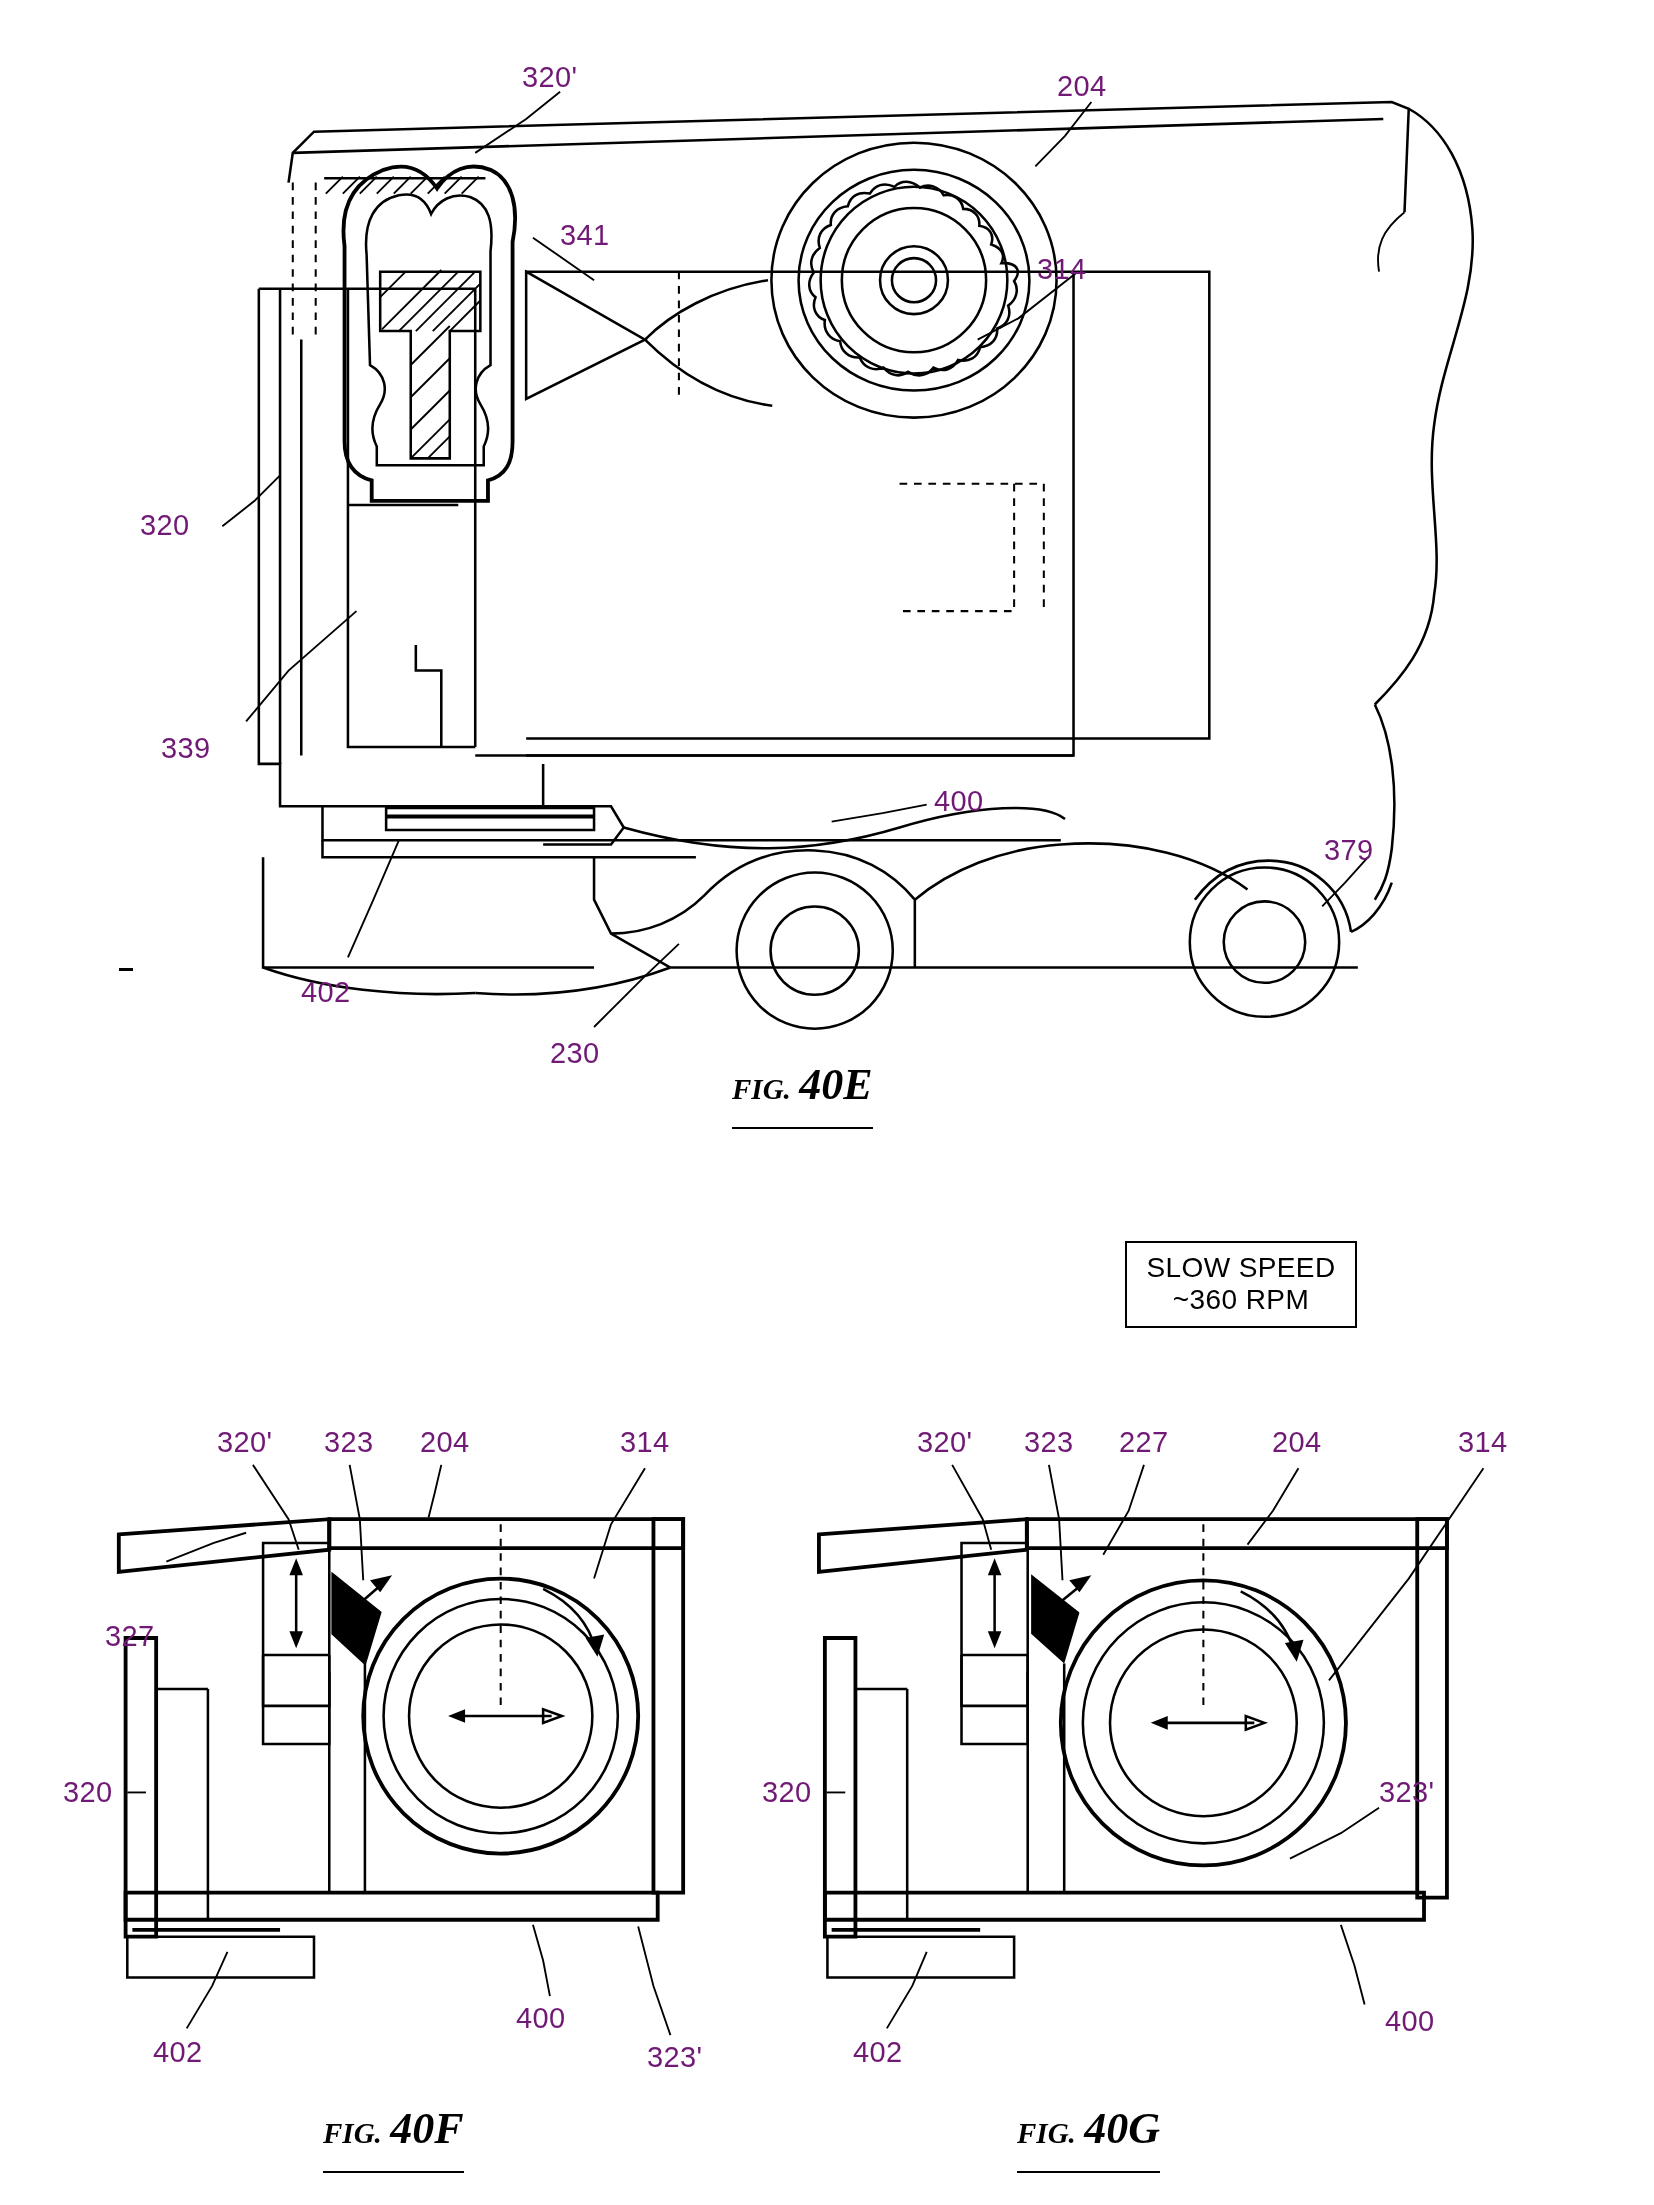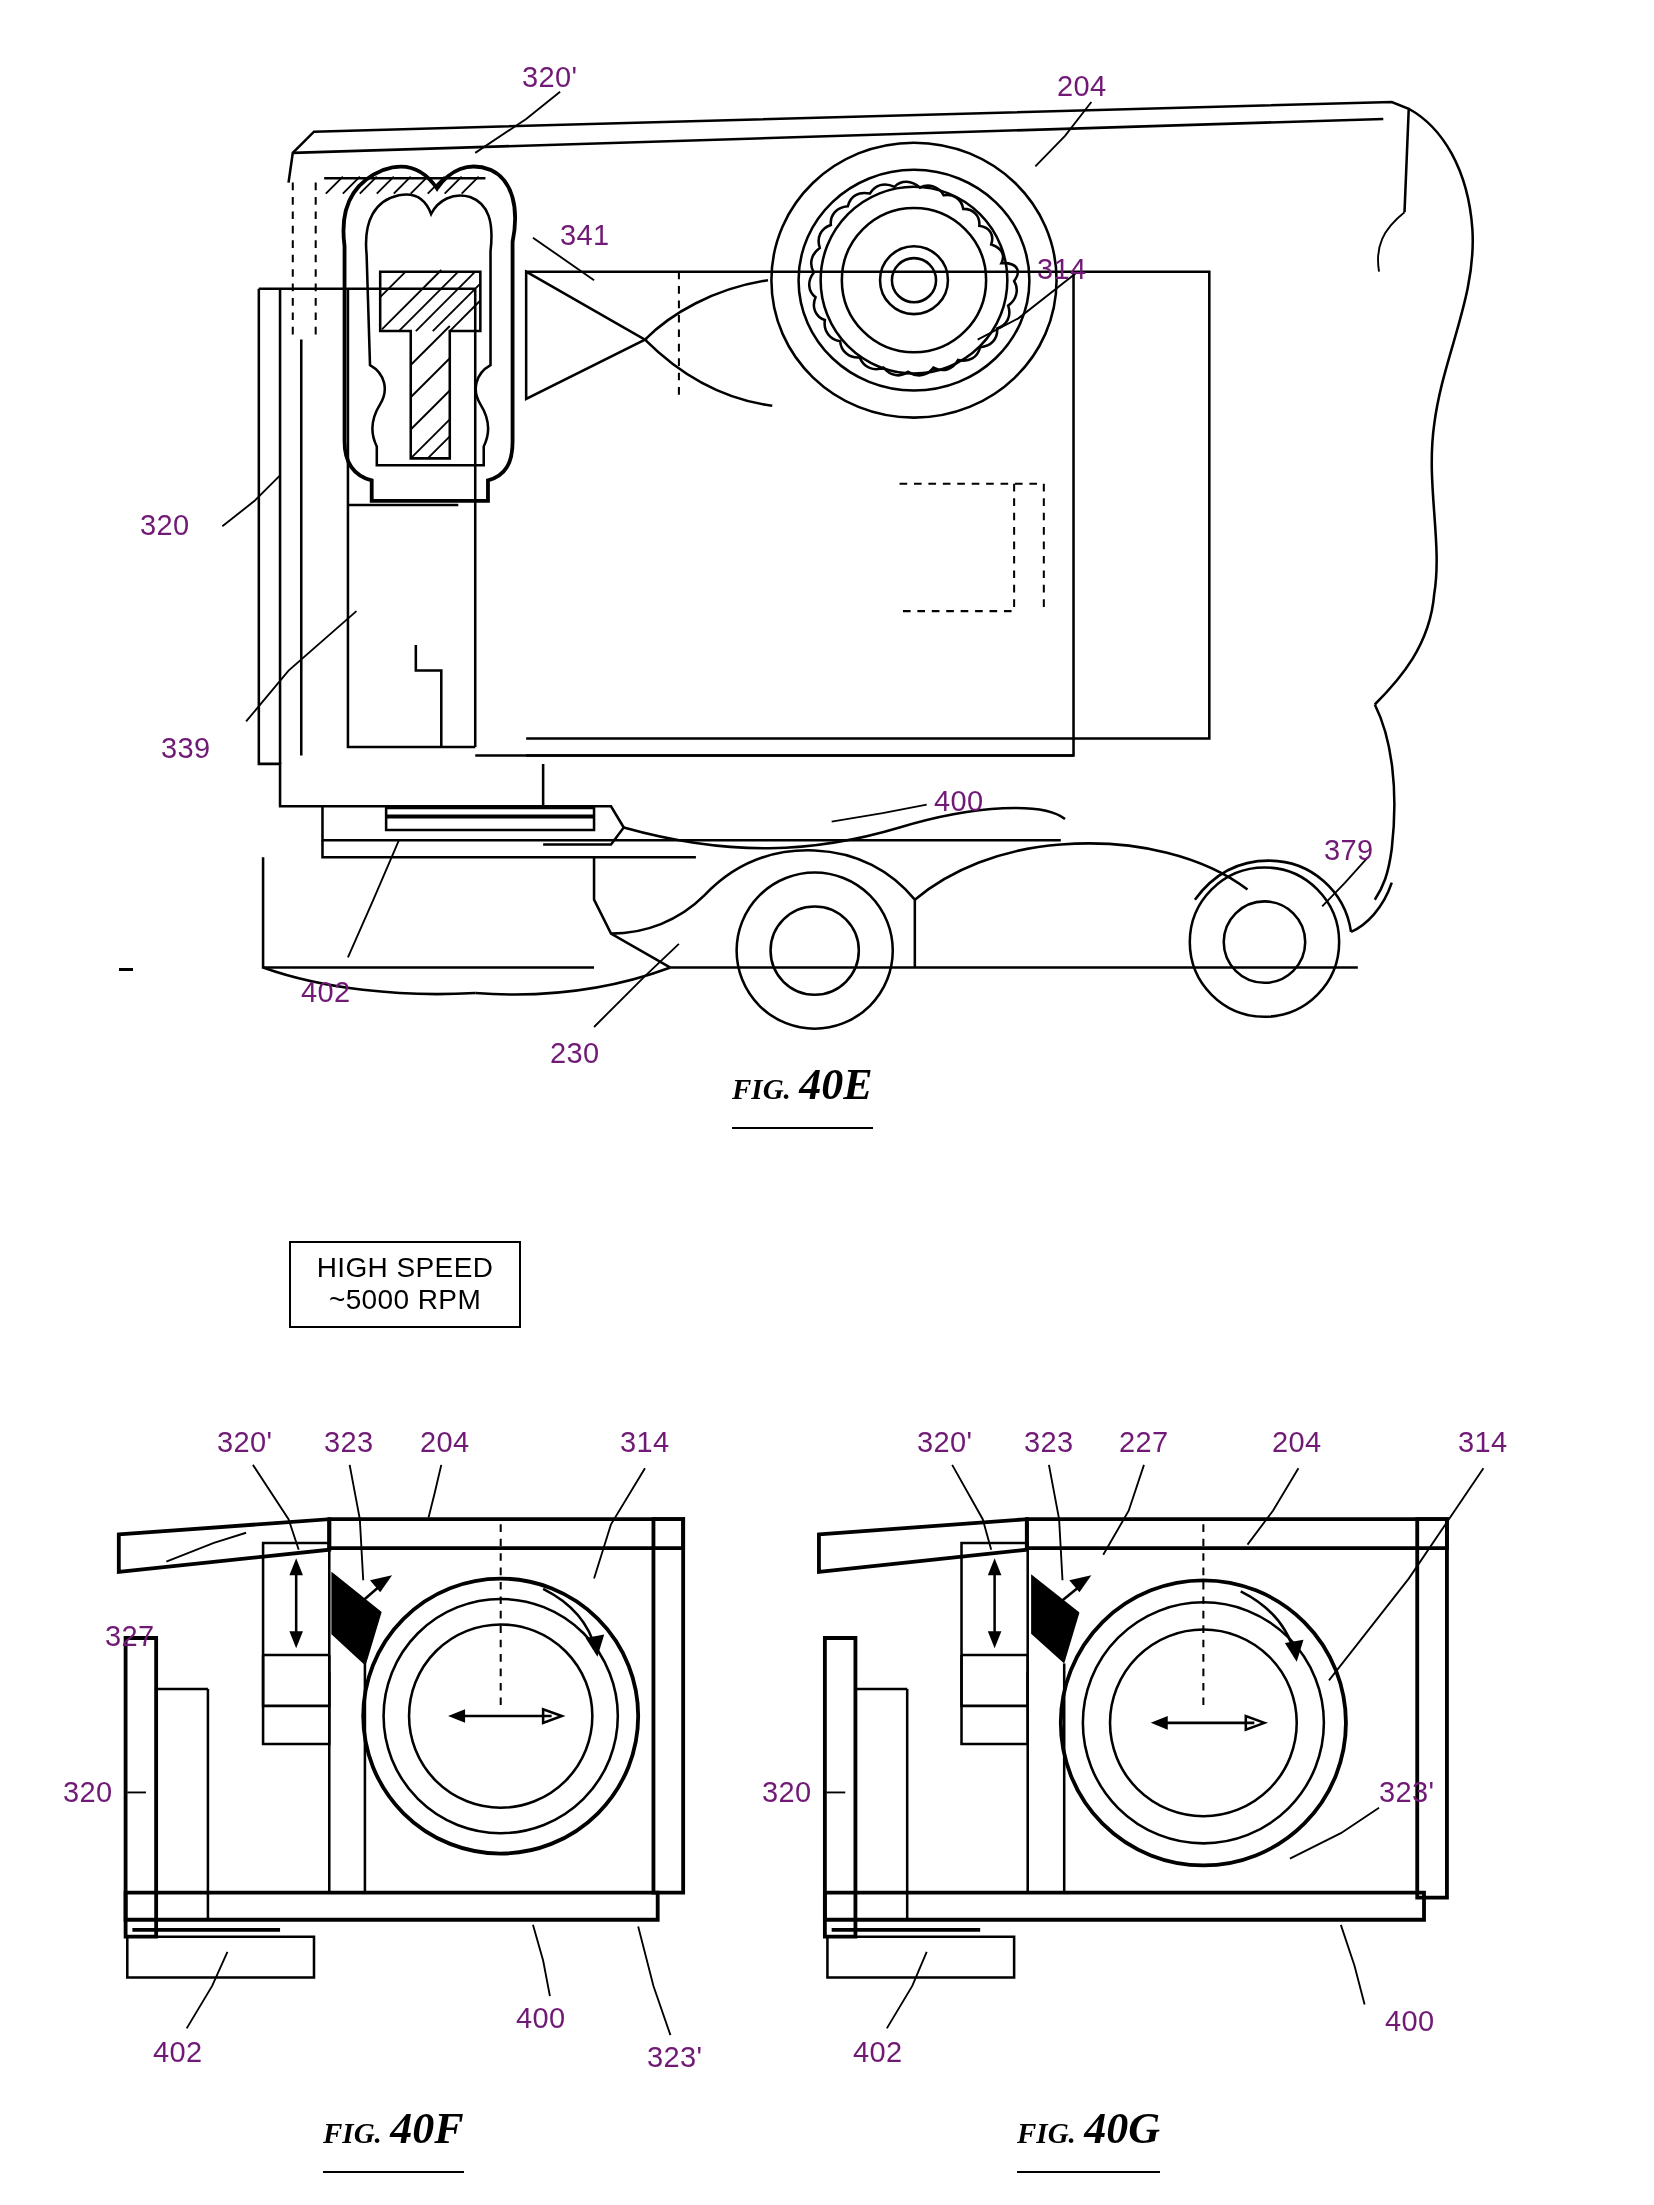--- a/index.html
+++ b/index.html
@@ -220,25 +220,25 @@
   <div class="lbl" style="left:161px; top:732px;">339</div>
   <div class="lbl" style="left:934px; top:785px;">400</div>
   <div class="lbl" style="left:1324px; top:834px;">379</div>
   <div class="lbl" style="left:301px; top:976px;">402</div>
   <div class="lbl" style="left:550px; top:1037px;text-align:right;">230</div>
 
   <div class="figcap underline-cap" style="left:732px; top:1059px;">
     <span class="small fignum">FIG.</span><span class="big fignum" style="margin-left:8.5px;">40E</span>
   </div>
 
-  <div class="speedbox" style="left:289px; top:1241px; width:204px;">
-    <div>HIGH SPEED</div>
-    <div>~5000 RPM</div>
+
+  <div class="speedbox" style="left:1125px; top:1241px; width:204px;">
+    <div>SLOW SPEED</div>
+    <div>~360 RPM</div>
   </div>
-
 
   <svg width="1654" height="2205" viewBox="0 0 1949 2598">
 
     <path class="ln-thick" d="M140 1808 L388 1790 L388 1826 L140 1852 Z"></path>
 
     <path class="ln-thick" d="M388 1790 L805 1790 L805 1824 L388 1824 Z"></path>
 
     <path class="ln-thick" d="M770 1790 L805 1790 L805 2230 L770 2230 Z"></path>
 
     <path class="ln-thick" d="M148 1930 L184 1930 L184 2282 L148 2282 Z"></path>

